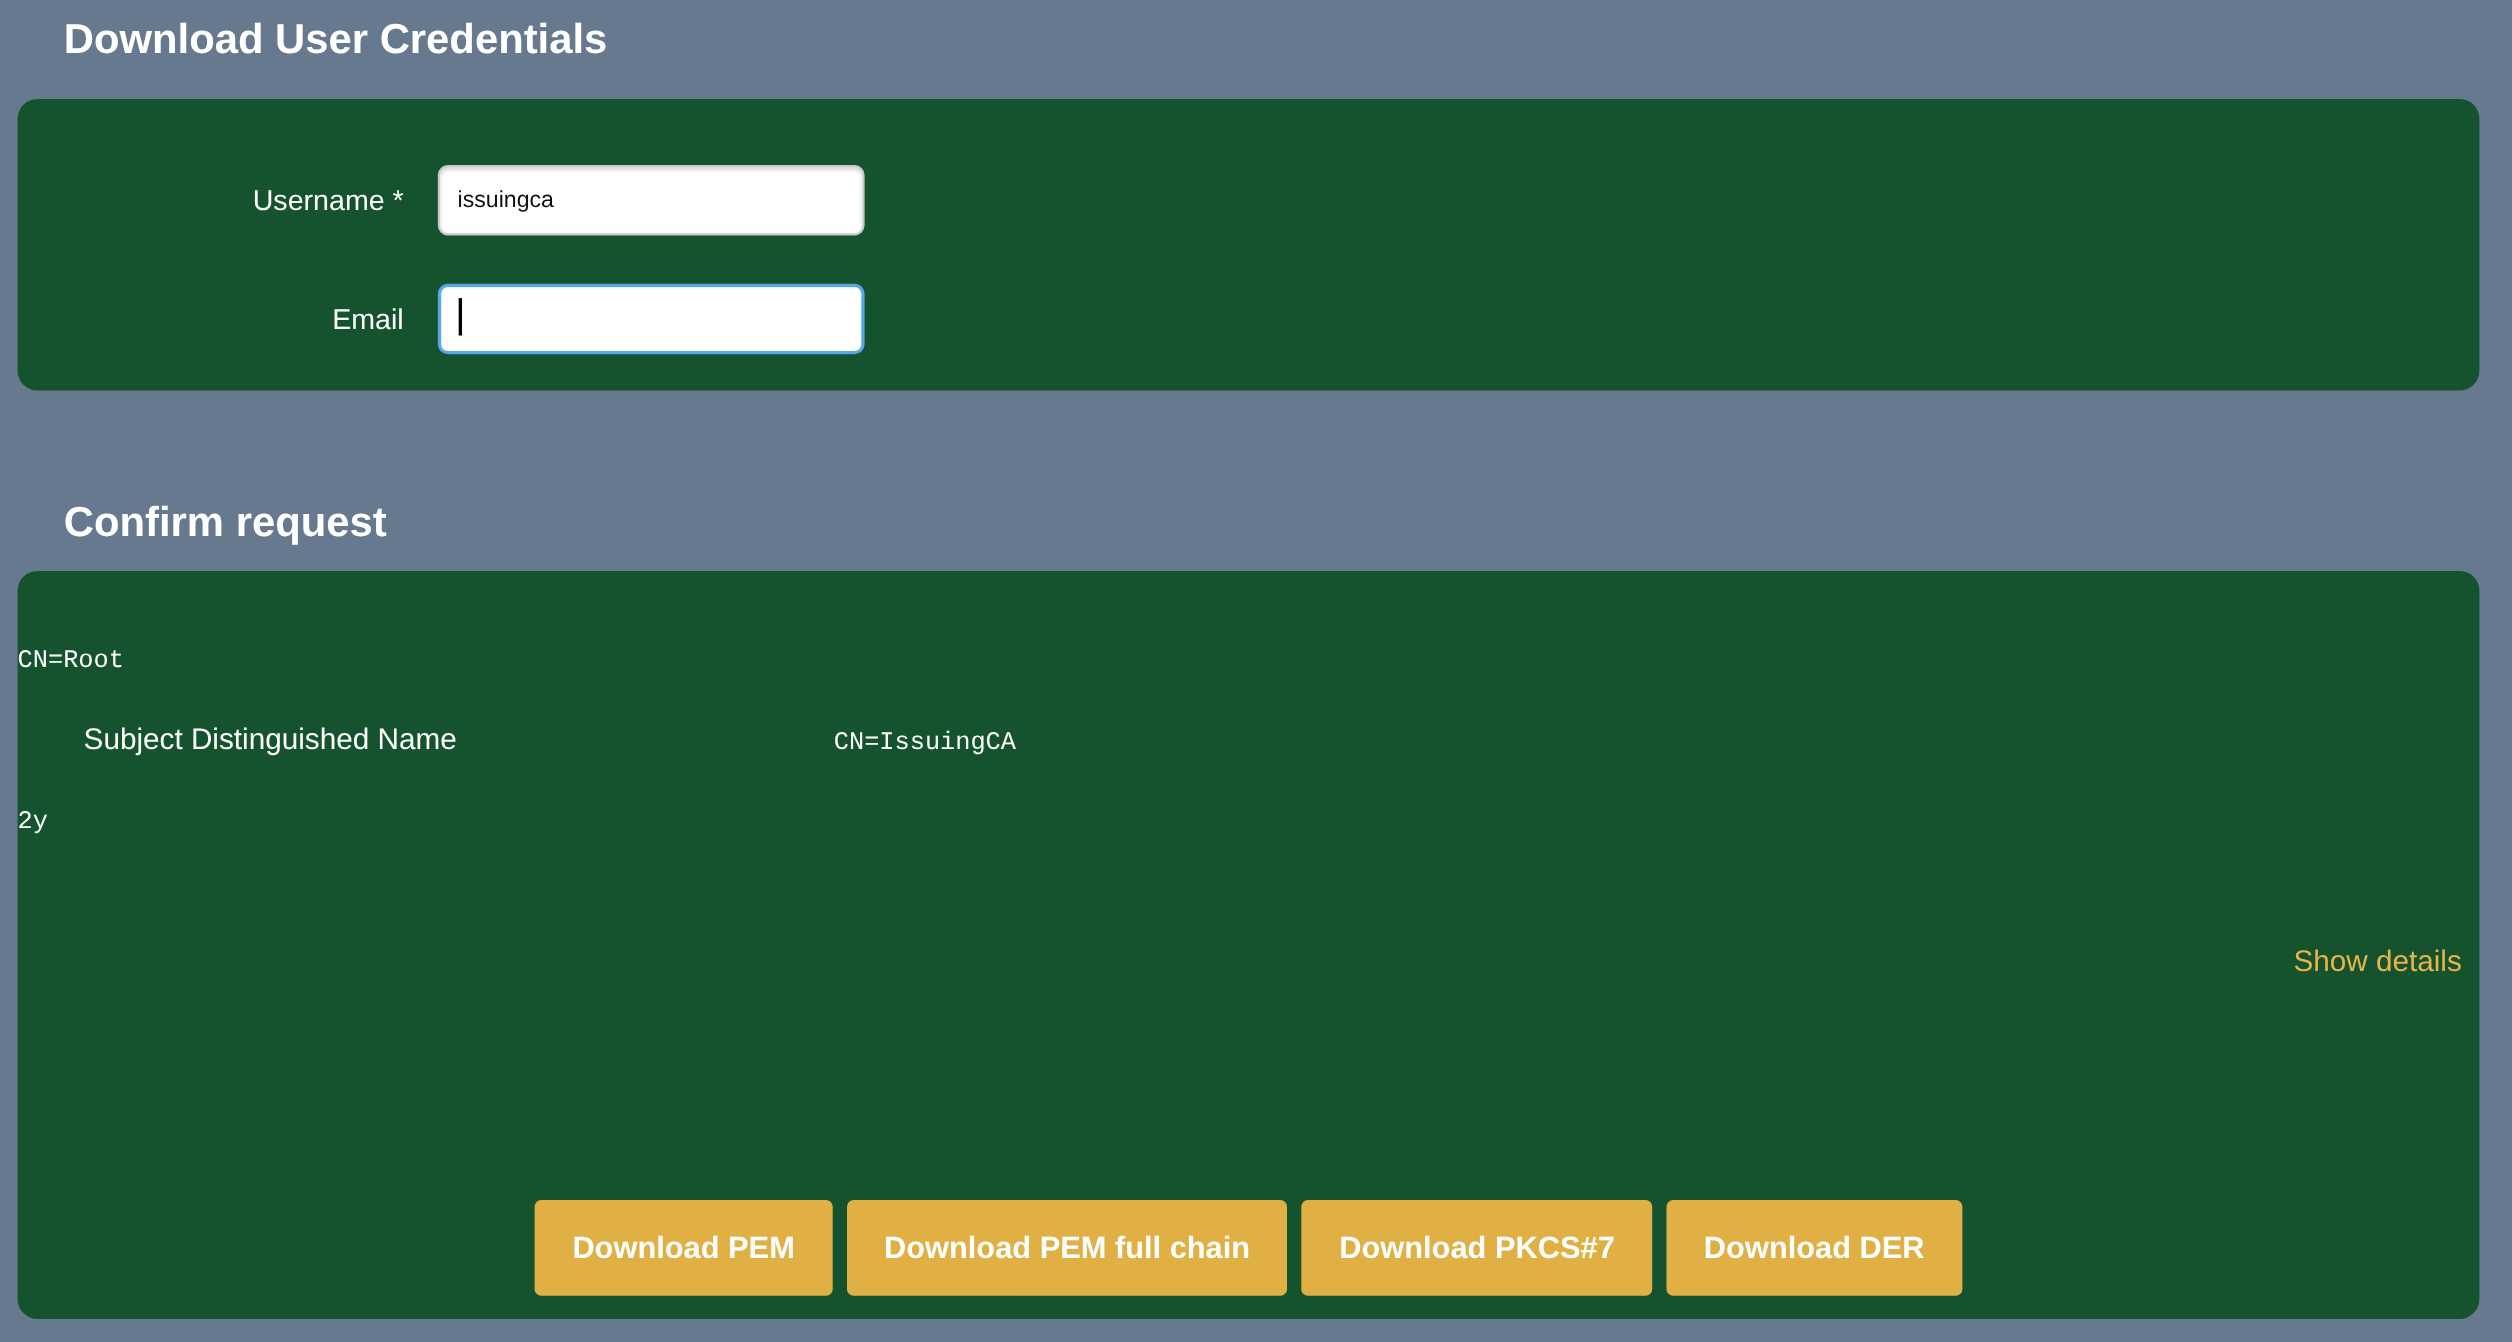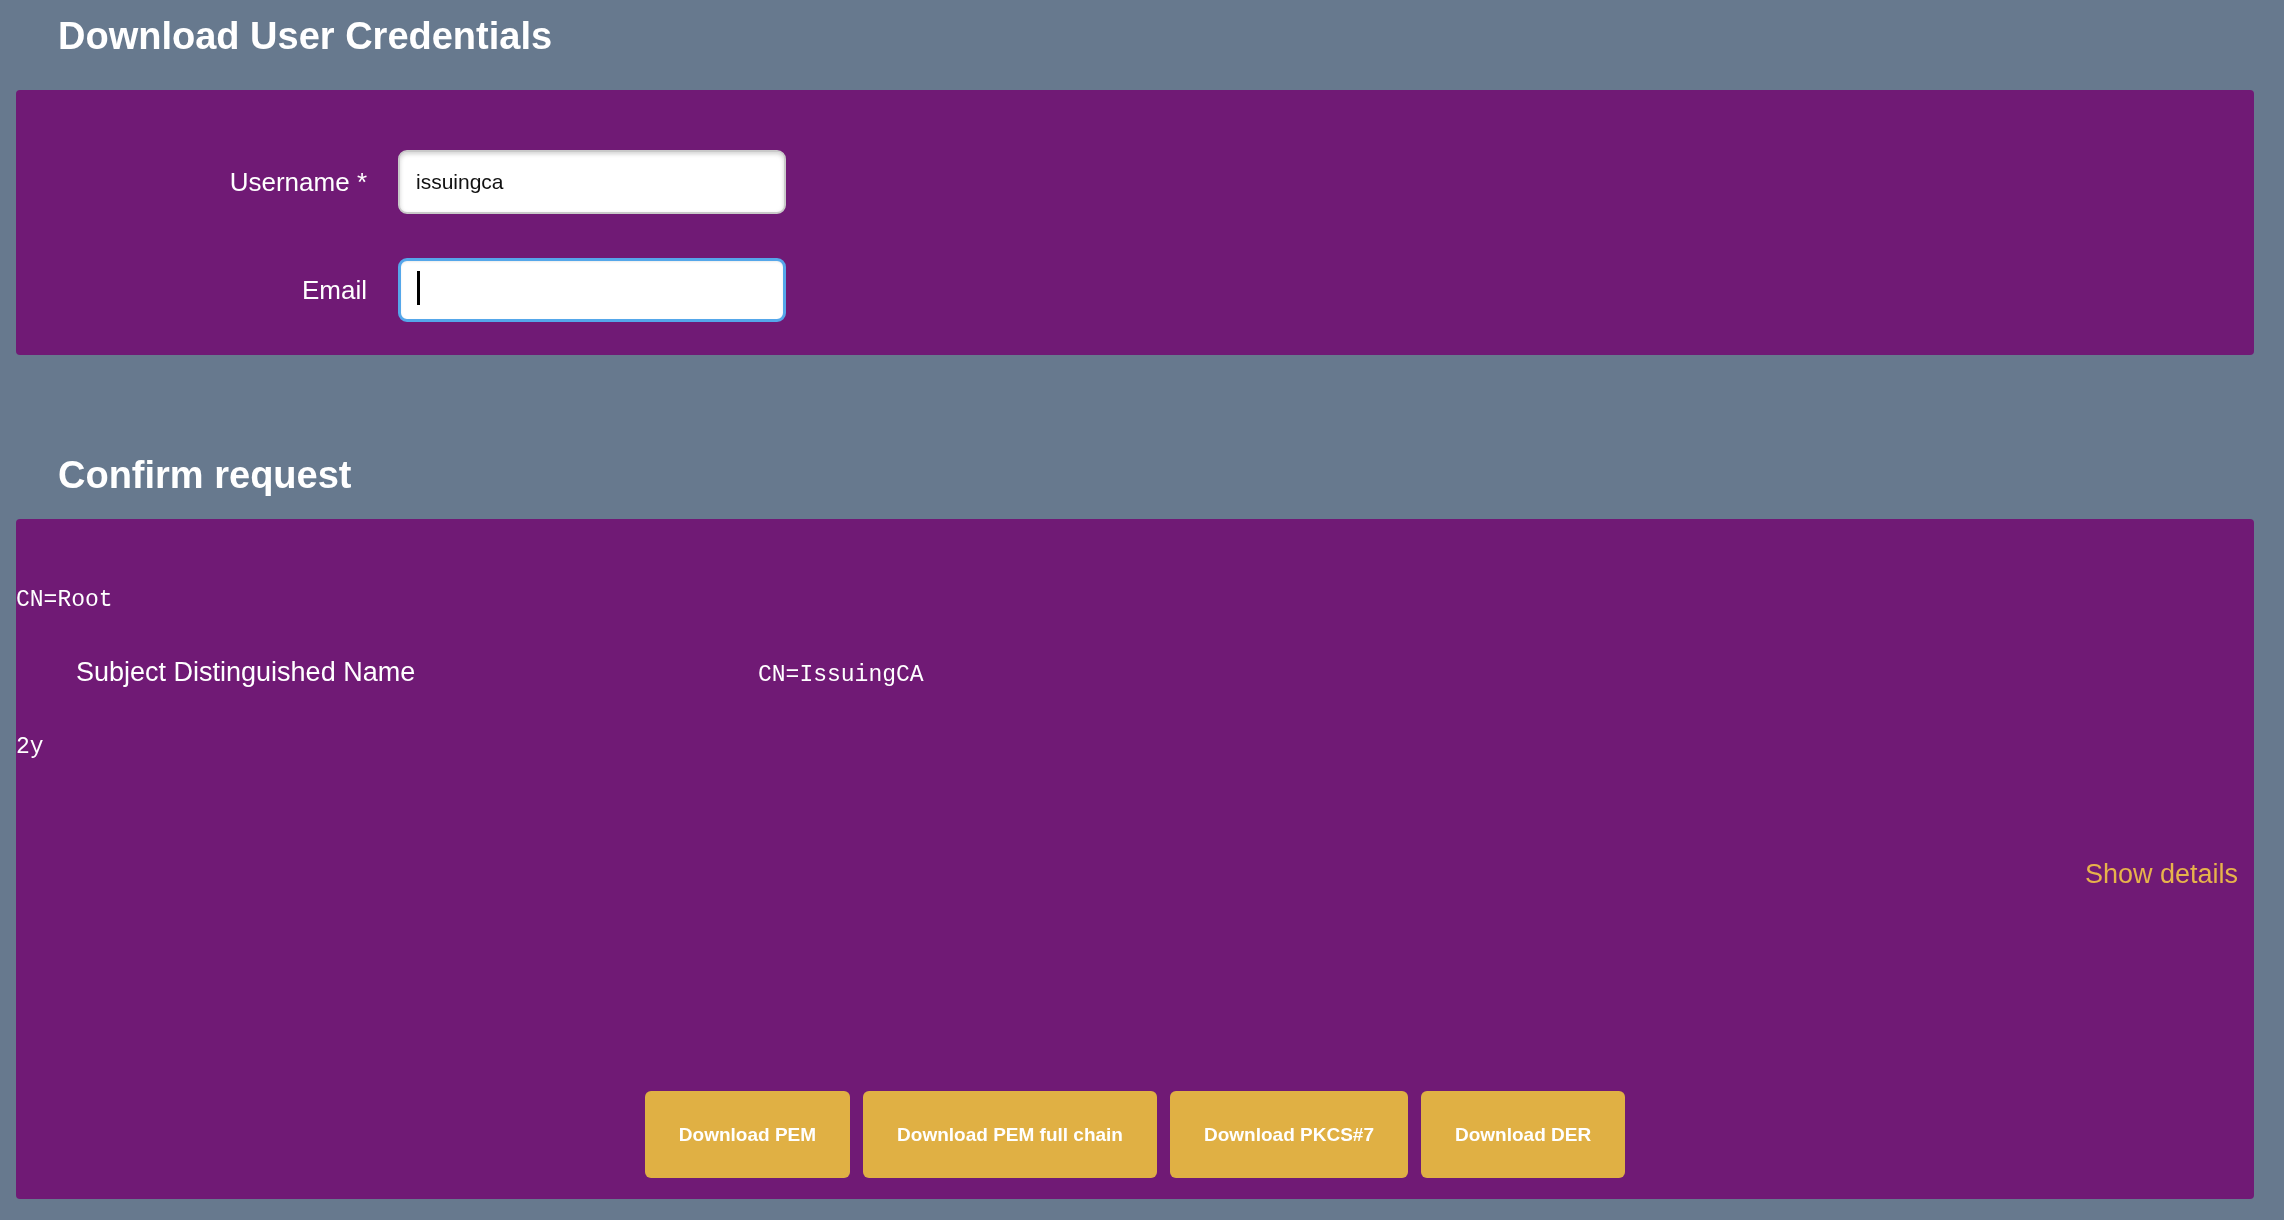--- a/index.html
+++ b/index.html
@@ -14,22 +14,22 @@
   .section-title {
     color: #ffffff;
     font-size: 38px;
     font-weight: bold;
     line-height: 44px;
     margin: 0 0 0 58px;
   }
   #credentials-title { padding-top: 14px; }
   #confirm-title { margin-top: 98px; }
   .panel {
-    background: #701a75;
-    border-radius: 4px;
+    background: #14532d;
+    border-radius: 18px;
     margin-left: 16px;
     width: 2238px;
   }
   #credentials-panel {
     margin-top: 32px;
     height: 265px;
     padding-top: 60px;
   }
   .form-row {
     display: flex;
@@ -113,21 +113,21 @@
     justify-content: center;
     gap: 13px;
   }
   .gold-button {
     height: 87px;
     padding: 0 34px;
     background: #e0b044;
     border: none;
     border-radius: 6px;
     color: #ffffff;
-    font-size: 19px;
+    font-size: 28px;
     font-weight: bold;
     font-family: "Liberation Sans", sans-serif;
     cursor: pointer;
   }
 </style>
 </head>
 <body>
 
 <h1 id="credentials-title" class="section-title">Download User Credentials</h1>
 

